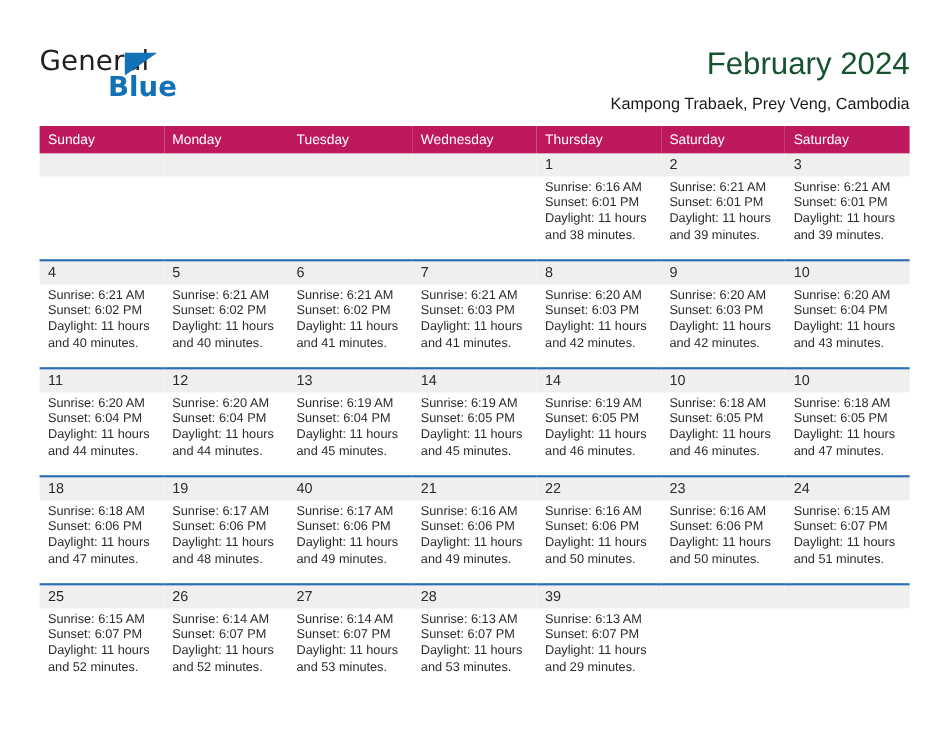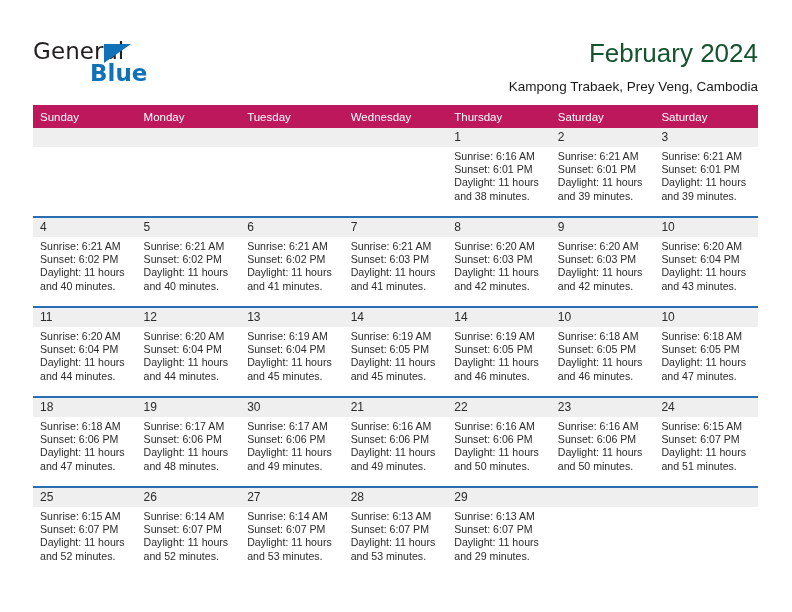--- a/index.html
+++ b/index.html
@@ -417,21 +417,21 @@
                 <div class="info">
                   <div>Sunrise: 6:17 AM</div>
                   <div>Sunset: 6:06 PM</div>
                   <div>Daylight: 11 hours</div>
                   <div>and 48 minutes.</div>
                 </div>
               </div>
             </td>
             <td>
               <div class="cell-inner">
-                <div class="daynum">30</div>
+                <div class="daynum">40</div>
                 <div class="info">
                   <div>Sunrise: 6:17 AM</div>
                   <div>Sunset: 6:06 PM</div>
                   <div>Daylight: 11 hours</div>
                   <div>and 49 minutes.</div>
                 </div>
               </div>
             </td>
             <td>
               <div class="cell-inner">
@@ -518,21 +518,21 @@
                 <div class="info">
                   <div>Sunrise: 6:13 AM</div>
                   <div>Sunset: 6:07 PM</div>
                   <div>Daylight: 11 hours</div>
                   <div>and 53 minutes.</div>
                 </div>
               </div>
             </td>
             <td>
               <div class="cell-inner">
-                <div class="daynum">29</div>
+                <div class="daynum">39</div>
                 <div class="info">
                   <div>Sunrise: 6:13 AM</div>
                   <div>Sunset: 6:07 PM</div>
                   <div>Daylight: 11 hours</div>
                   <div>and 29 minutes.</div>
                 </div>
               </div>
             </td>
             <td>
               <div class="cell-inner">

